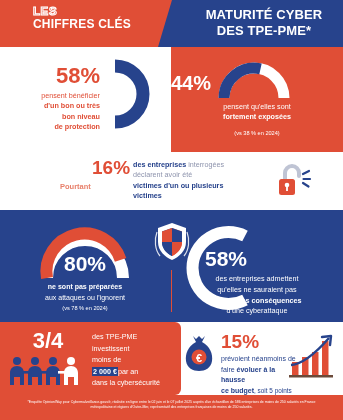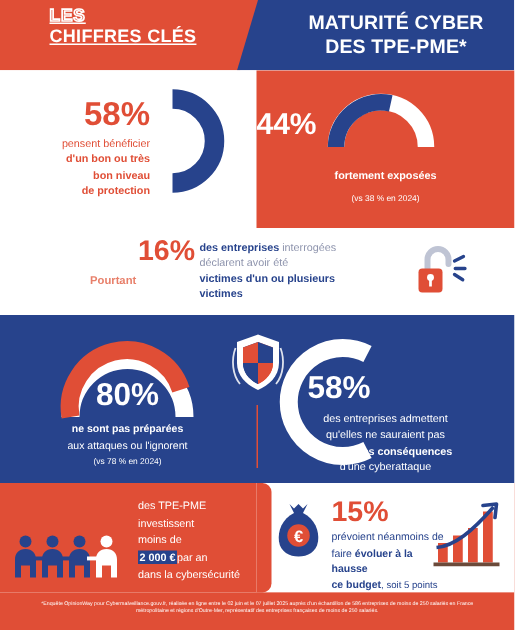--- a/index.html
+++ b/index.html
@@ -33,21 +33,20 @@
     background: #27438c;
     clip-path: polygon(14px 0, 185px 0, 185px 47px, 0 47px);
   }
   .hdr-left-txt {
     position: absolute; top: 5px; left: 33px;
     width: 130px;
     color: #ffffff;
     font-weight: 800;
     letter-spacing: .2px;
     line-height: 1.12;
-    text-decoration: underline;
   }
   .hdr-les {
     font-size: 11.5px;
     -webkit-text-stroke: 1.1px #ffffff;
     color: transparent;
     letter-spacing: .6px;
     display: block;
   }
   .hdr-chiffres { font-size: 12px; display: block; }
   .hdr-right-txt {
@@ -226,21 +225,21 @@
       </div>
     </div>
 
     <div class="r1-right">
       <svg class="donut44" viewBox="0 0 80 48">
         <path d="M 10 46 A 30 30 0 0 1 70 46" fill="none" stroke="#ffffff" stroke-width="11" stroke-linecap="butt"></path>
         <path d="M 10 46 A 30 30 0 0 1 46.5 16.9" fill="none" stroke="#27438c" stroke-width="11" stroke-linecap="butt"></path>
       </svg>
       <div class="big44">44%</div>
       <div class="r1r-sub">
-        <br>
+        <span>pensent qu'elles sont</span><br>
         <b>fortement exposées</b>
       </div>
       <div class="r1r-note">(vs 38 % en 2024)</div>
     </div>
   </div>
 
   <div class="band16">
     <div class="pourtant">Pourtant</div>
     <div class="big16">16%</div>
     <div class="band16-txt">
@@ -322,20 +321,21 @@
         <rect x="25" y="20" width="6.5" height="23" fill="#e04e36"></rect>
         <rect x="35" y="9" width="6.5" height="34" fill="#e04e36"></rect>
         <rect x="2" y="43" width="44" height="2.5" fill="#6b4a3a"></rect>
         <path d="M 4 33 C 16 32 28 22 42 6" fill="none" stroke="#27438c" stroke-width="2.4"></path>
         <path d="M 35 5 L 44 4 L 43 13" fill="none" stroke="#27438c" stroke-width="2.4" stroke-linecap="round" stroke-linejoin="round"></path>
       </svg>
     </div>
     <div class="r3-notch"></div>
 
     <div class="r3-left">
+      <div class="big34">3/4</div>
       <svg class="people" viewBox="0 0 80 30">
         <g fill="#27438c">
           <circle cx="9" cy="5" r="4"></circle>
             <path d="M 9 10 C 4.5 10 2 13 2 17 L 2 29 L 6 29 L 6 21 L 12 21 L 12 29 L 16 29 L 16 17 C 16 13 13.5 10 9 10 Z"></path>
         </g>
         <g fill="#27438c">
           <circle cx="27" cy="5" r="4"></circle>
             <path d="M 27 10 C 22.5 10 20 13 20 17 L 20 29 L 24 29 L 24 21 L 30 21 L 30 29 L 34 29 L 34 17 C 34 13 31.5 10 27 10 Z"></path>
         </g>
         <g fill="#27438c">

